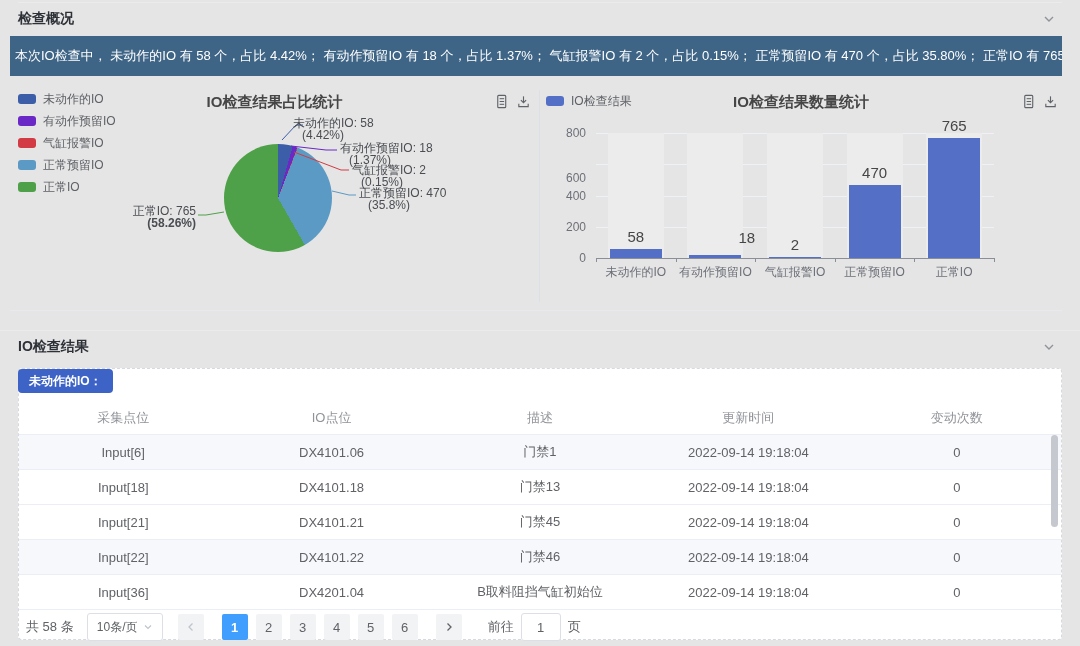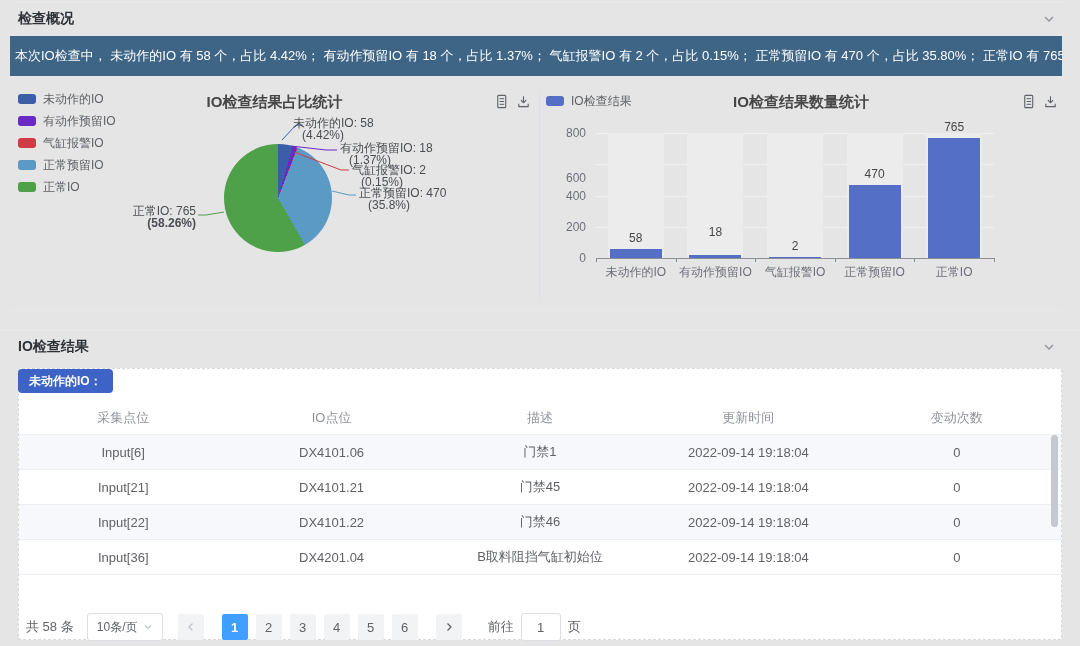--- a/index.html
+++ b/index.html
@@ -34,21 +34,21 @@
   .pie-label .l2{padding-left:9px;}
   .pie-label.right{text-align:right;}
   .pie-label.right .l2{padding-left:0;font-weight:bold;}
   
   .bar-plot{position:absolute;left:56px;top:45px;width:398px;height:125px;border-bottom:1px solid #8a8e96;}
   .gridline{position:absolute;left:0;width:100%;height:1px;background:#eef1f6;}
   .ytick{position:absolute;font-size:12px;color:#6e7079;transform:translate(-100%,-50%);left:-10px;white-space:nowrap;}
   .bar-col{position:absolute;top:0;height:100%;}
   .bar-bg{position:absolute;bottom:0;left:50%;transform:translateX(-50%);width:56px;height:100%;background:#ECECEC;}
   .bar-rect{position:absolute;bottom:0;left:50%;transform:translateX(-50%);width:52px;background:#5470C6;}
-  .bar-val{position:absolute;left:0;width:100%;text-align:center;font-size:12px;color:#464646;}
+  .bar-val{position:absolute;left:0;width:100%;text-align:center;font-size:15px;color:#464646;}
   .xlabel{position:absolute;top:131px;text-align:center;font-size:12px;color:#6e7079;white-space:nowrap;}
   .xtick{position:absolute;top:125px;width:1px;height:4px;background:#8a8e96;}
   
   .dashed-panel{position:absolute;left:18px;top:368px;width:1044px;height:272px;
                 border:1px dashed #d6d9e0;border-radius:4px;box-sizing:border-box;background:#fff;}
   .badge{position:absolute;left:18px;top:369px;z-index:3;background:#3D63C6;color:#fff;
          font-size:12px;font-weight:700;padding:6px 11px;border-radius:4px;line-height:12px;cursor:pointer;}
   .io-table{width:100%;margin-top:32px;border-collapse:collapse;table-layout:fixed;}
   .io-table th{font-size:13px;font-weight:400;color:#909399;height:31px;border-bottom:1px solid #ebeef5;}
   .io-table td{font-size:13px;color:#606266;height:32px;text-align:center;border-bottom:1px solid #ebeef5;}
@@ -188,21 +188,21 @@
           <div class="ytick" style="top: 0px;">800</div>
           <div class="bar-col" style="left: 0px; width: 79.6px;">
             <div class="bar-bg" style="background: rgb(236, 236, 236);"></div>
             <div class="bar-rect" style="height: 9.0625px; background: rgb(84, 112, 198);"></div>
             <div class="bar-val" style="bottom: 13.0625px;">58</div>
           </div>
           <div class="xlabel" style="left: 0px; width: 79.6px;">未动作的IO</div>
           <div class="bar-col" style="left: 79.6px; width: 79.6px;">
             <div class="bar-bg" style="background: rgb(236, 236, 236);"></div>
             <div class="bar-rect" style="height: 2.8125px; background: rgb(84, 112, 198);"></div>
-            <div class="bar-val" style="bottom: 19px;">18</div>
+            <div class="bar-val" style="bottom: 12px; text-align: right;">18</div>
           </div>
           <div class="xlabel" style="left: 79.6px; width: 79.6px;">有动作预留IO</div>
           <div class="bar-col" style="left: 159.2px; width: 79.6px;">
             <div class="bar-bg" style="background: rgb(236, 236, 236);"></div>
             <div class="bar-rect" style="height: 1px; background: rgb(84, 112, 198);"></div>
             <div class="bar-val" style="bottom: 5px;">2</div>
           </div>
           <div class="xlabel" style="left: 159.2px; width: 79.6px;">气缸报警IO</div>
           <div class="bar-col" style="left: 238.8px; width: 79.6px;">
             <div class="bar-bg" style="background: rgb(236, 236, 236);"></div>
@@ -245,20 +245,27 @@
             <th>描述</th>
             <th>更新时间</th>
             <th>变动次数</th>
           </tr>
         </thead>
       <tbody id="table-body">
           <tr class="stripe">
             <td>Input[6]</td>
             <td>DX4101.06</td>
             <td>门禁1</td>
+            <td>2022-09-14 19:18:04</td>
+            <td>0</td>
+          </tr>
+          <tr>
+            <td>Input[18]</td>
+            <td>DX4101.18</td>
+            <td>门禁13</td>
             <td>2022-09-14 19:18:04</td>
             <td>0</td>
           </tr>
           <tr>
             <td>Input[21]</td>
             <td>DX4101.21</td>
             <td>门禁45</td>
             <td>2022-09-14 19:18:04</td>
             <td>0</td>
           </tr>

